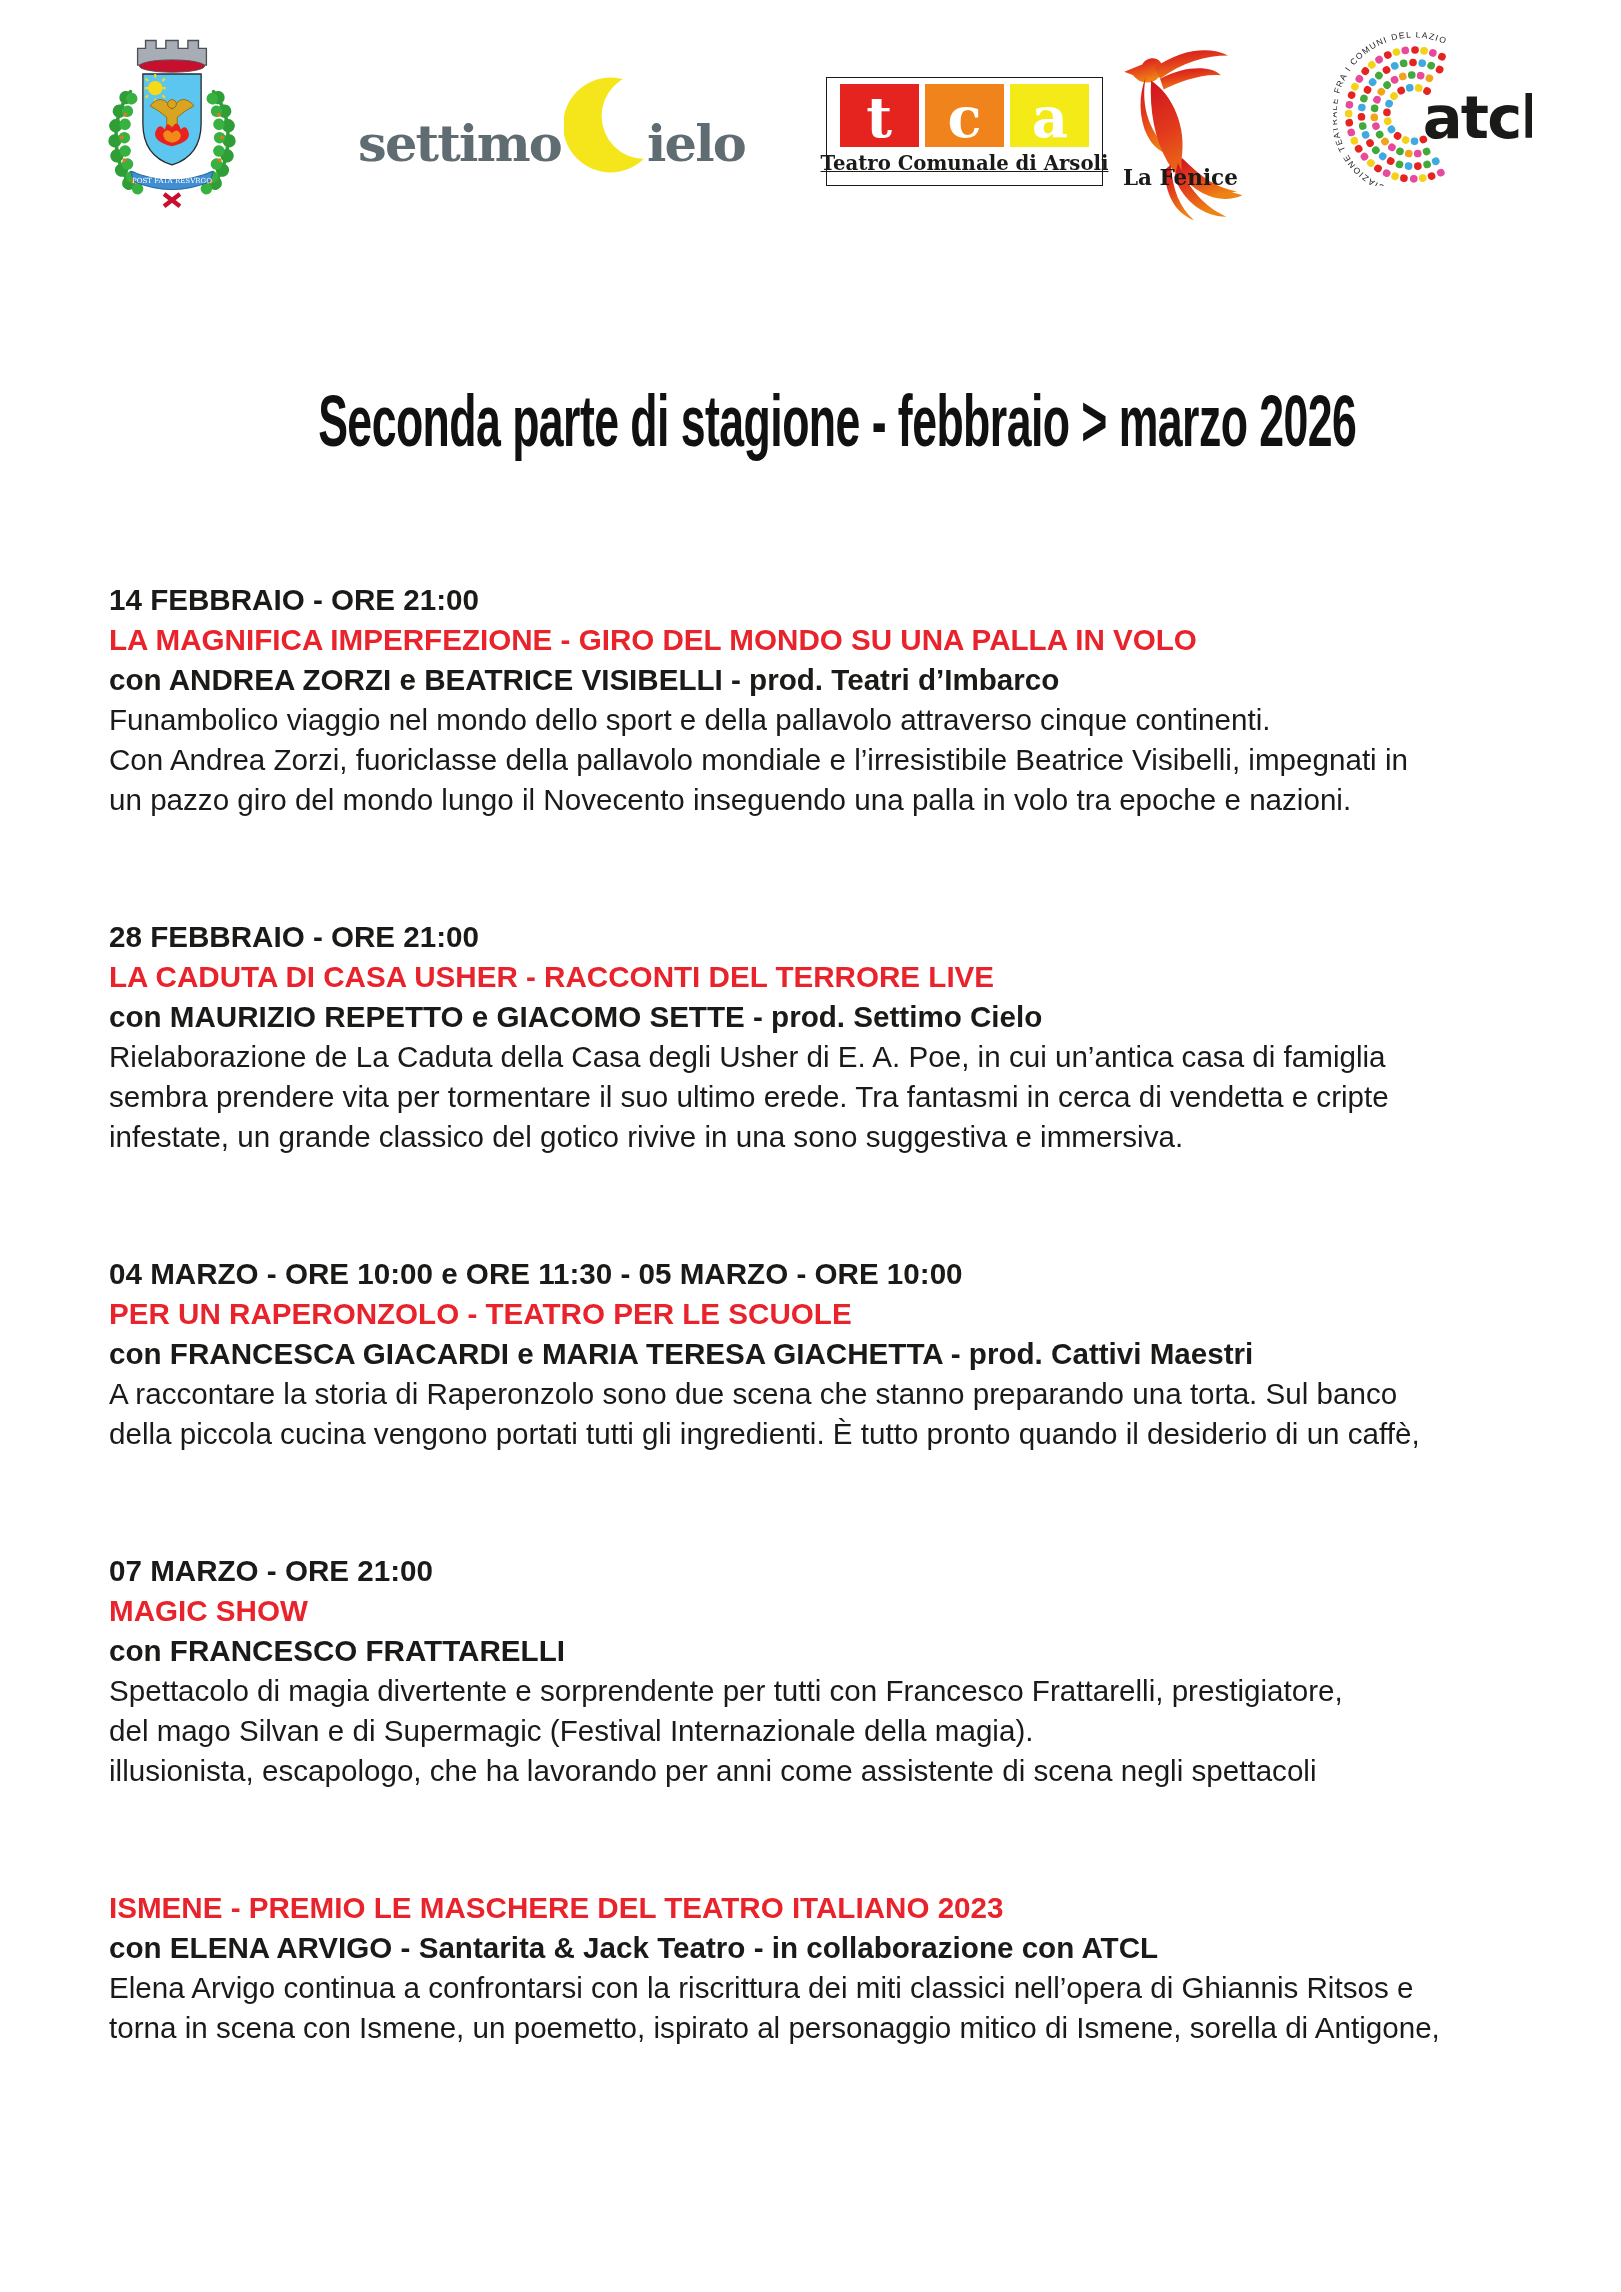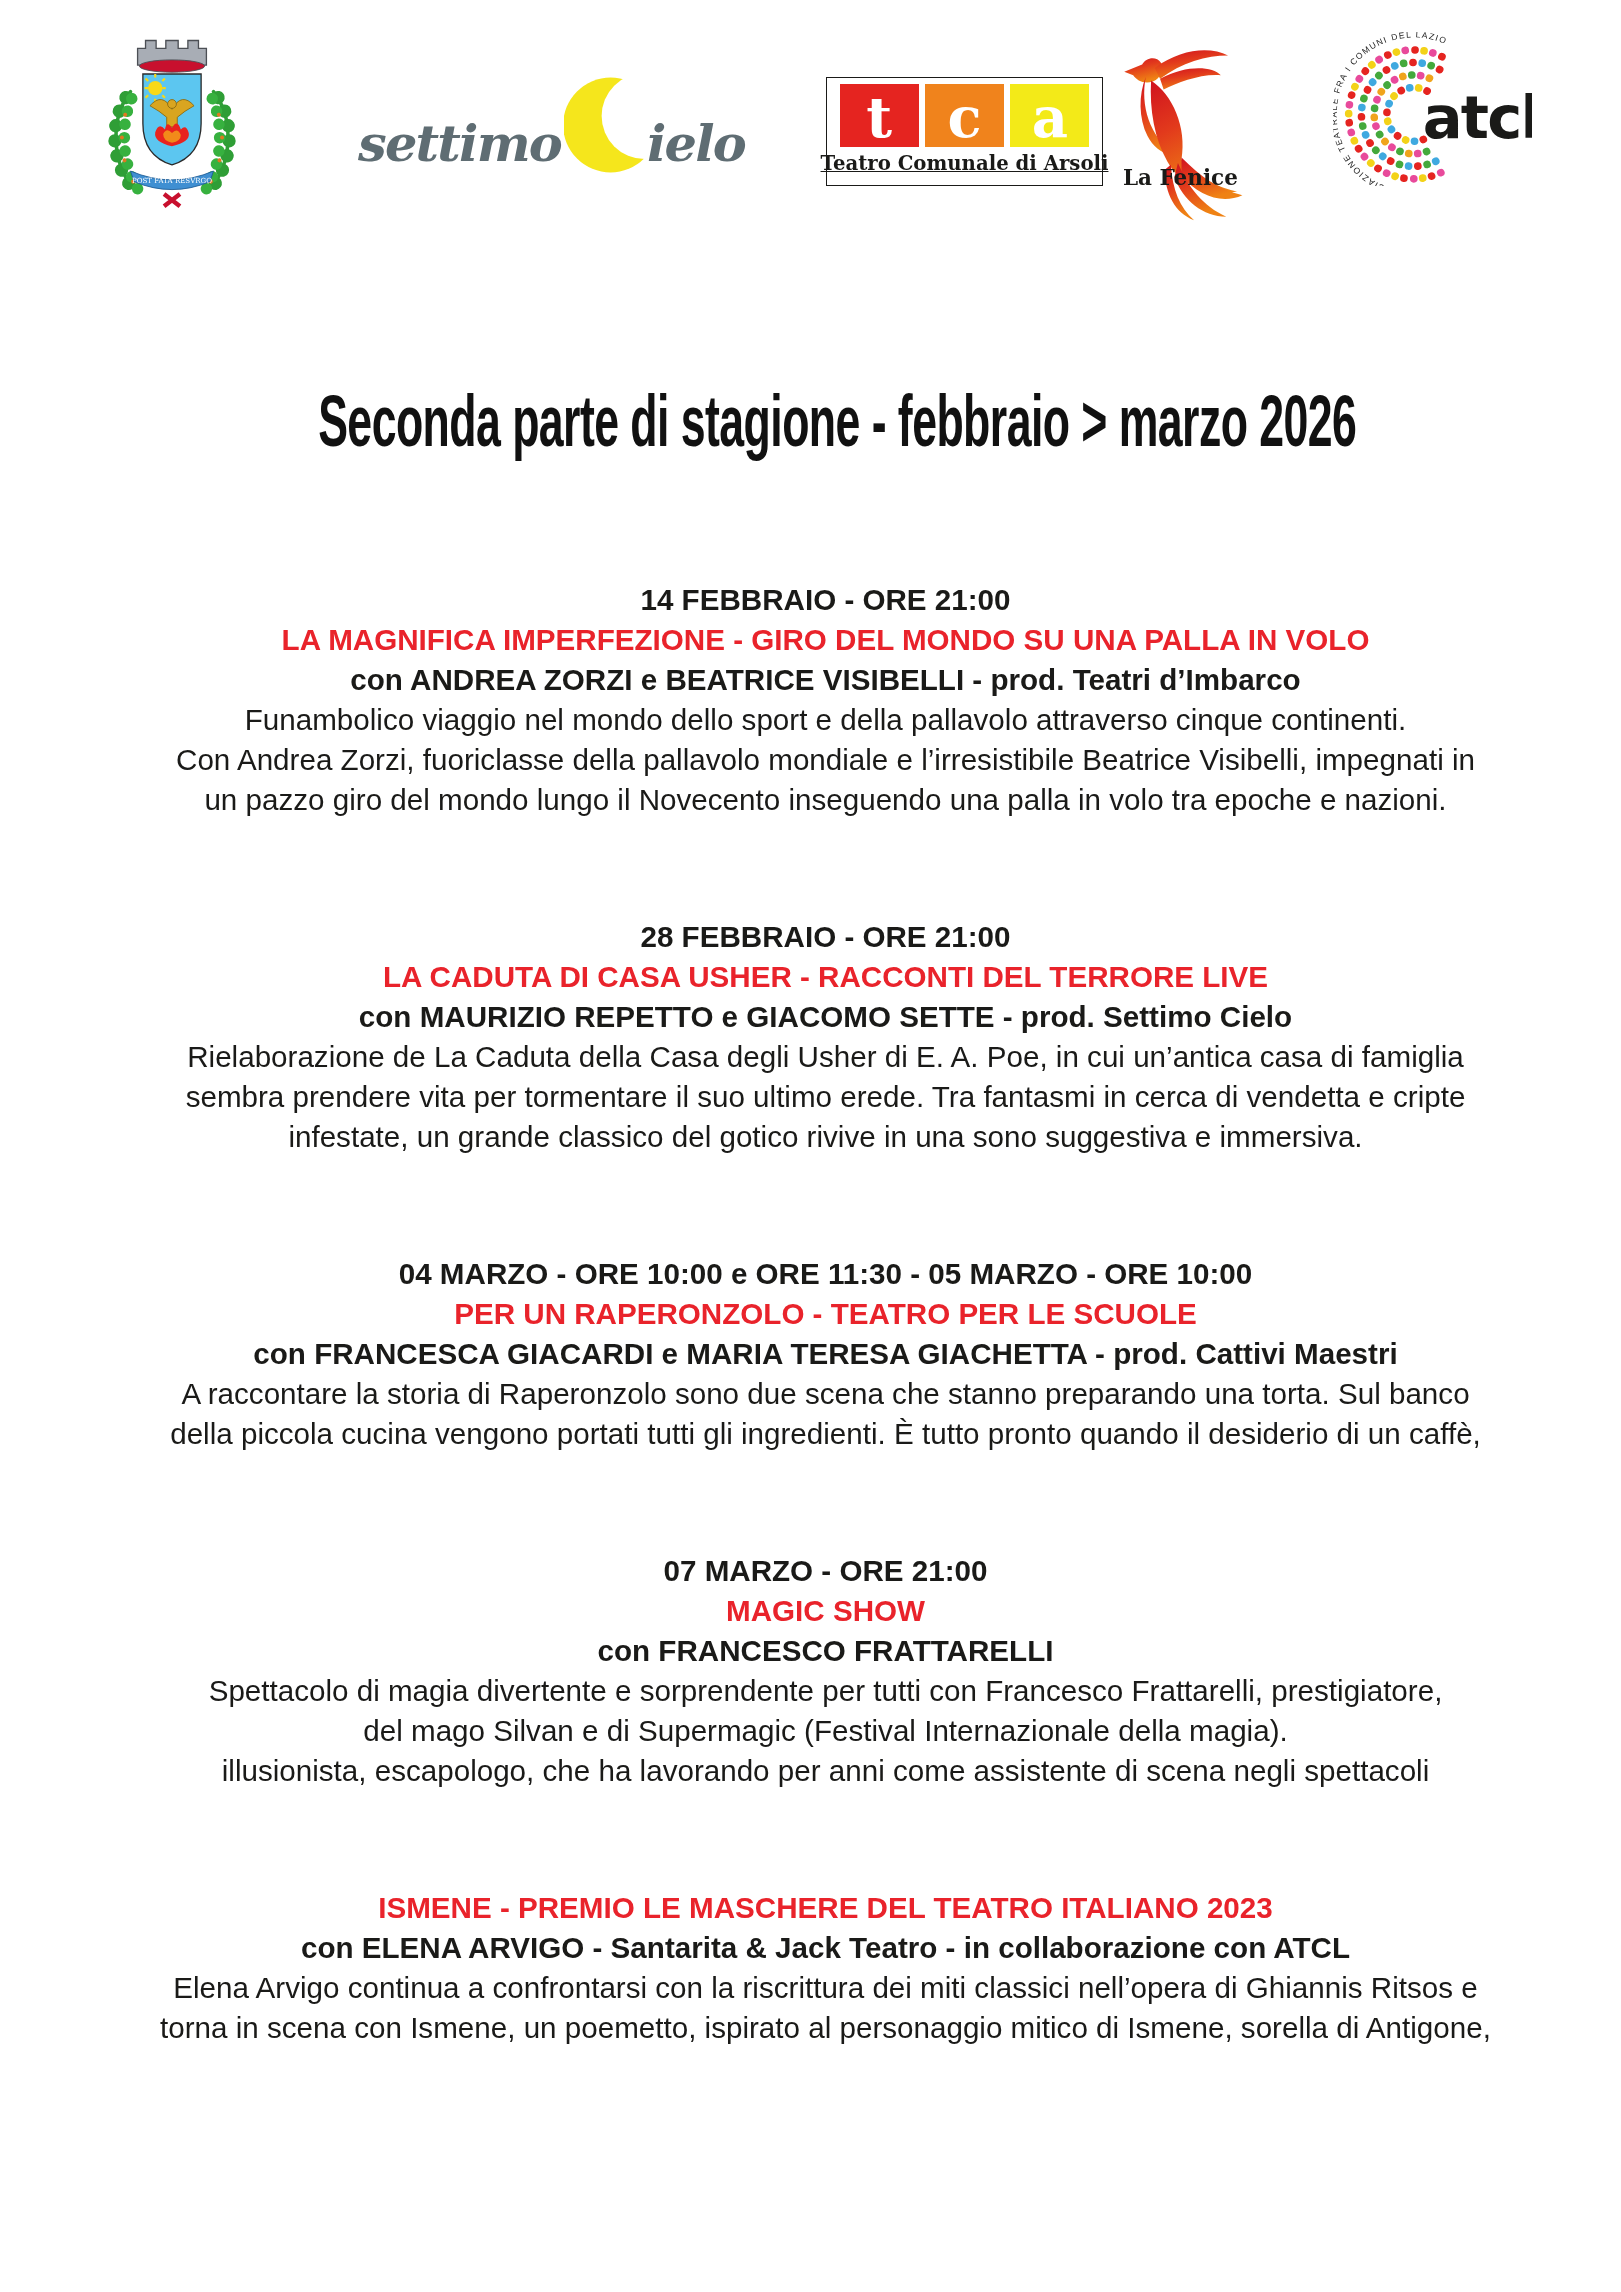--- a/index.html
+++ b/index.html
@@ -4,21 +4,21 @@
 <style>
   html,body{margin:0;padding:0;background:#ffffff;}
   .page{
     position:relative;width:1621px;height:2293px;background:#ffffff;
     font-family:"Liberation Sans",sans-serif;color:#1a1a18;overflow:hidden;
   }
 
   
   .logo{position:absolute;}
   .coa{left:97px;top:23px;}
-  .sc-text{position:absolute;font-family:"DejaVu Serif",serif;font-style:italic;
+  .sc-text{position:absolute;font-family:"DejaVu Serif",serif;
     font-weight:bold;color:#5f6d73;font-size:51px;letter-spacing:-1.8px;}
   .sc-t1{left:358px;top:113px;}
   .sc-t2{left:647px;top:113px;}
   .sc-moon{left:564px;top:64px;}
   .tca-box{left:826px;top:77px;width:275px;height:107px;border:1.8px solid #1a1a18;
     background:#fff;display:flex;flex-direction:column;align-items:center;}
   .tca-squares{display:flex;gap:6.3px;margin-top:6.3px;}
   .tca-sq{width:79px;height:59px;display:flex;align-items:center;justify-content:center;
     font-family:"DejaVu Serif",serif;font-weight:bold;font-size:56px;color:#ffffff;
     padding-top:3.6px;}
@@ -35,21 +35,21 @@
   
   .main-title{
     position:absolute;top:380px;left:0;width:100%;text-align:right;white-space:nowrap;
   }
   .main-title span{
     display:inline-block;transform:scaleX(0.62);transform-origin:center;
     font-weight:bold;font-size:72px;letter-spacing:-0.9px;color:#111111;
   }
 
   
-  .content{position:absolute;left:109px;top:580px;width:1433px;text-align:center;}
+  .content{position:absolute;left:109px;top:580px;width:1433px;}
   .event{margin-bottom:97px;}
   .event > div, .ev-desc > div{
     font-size:29.6px;line-height:40px;white-space:nowrap;
   }
   .ev-date{font-weight:bold;color:#1a1a18;}
   .ev-title{font-weight:bold;color:#e9232b;}
   .ev-credits{font-weight:bold;color:#1a1a18;}
   .ev-desc{color:#1a1a18;}
 </style>
 </head>

